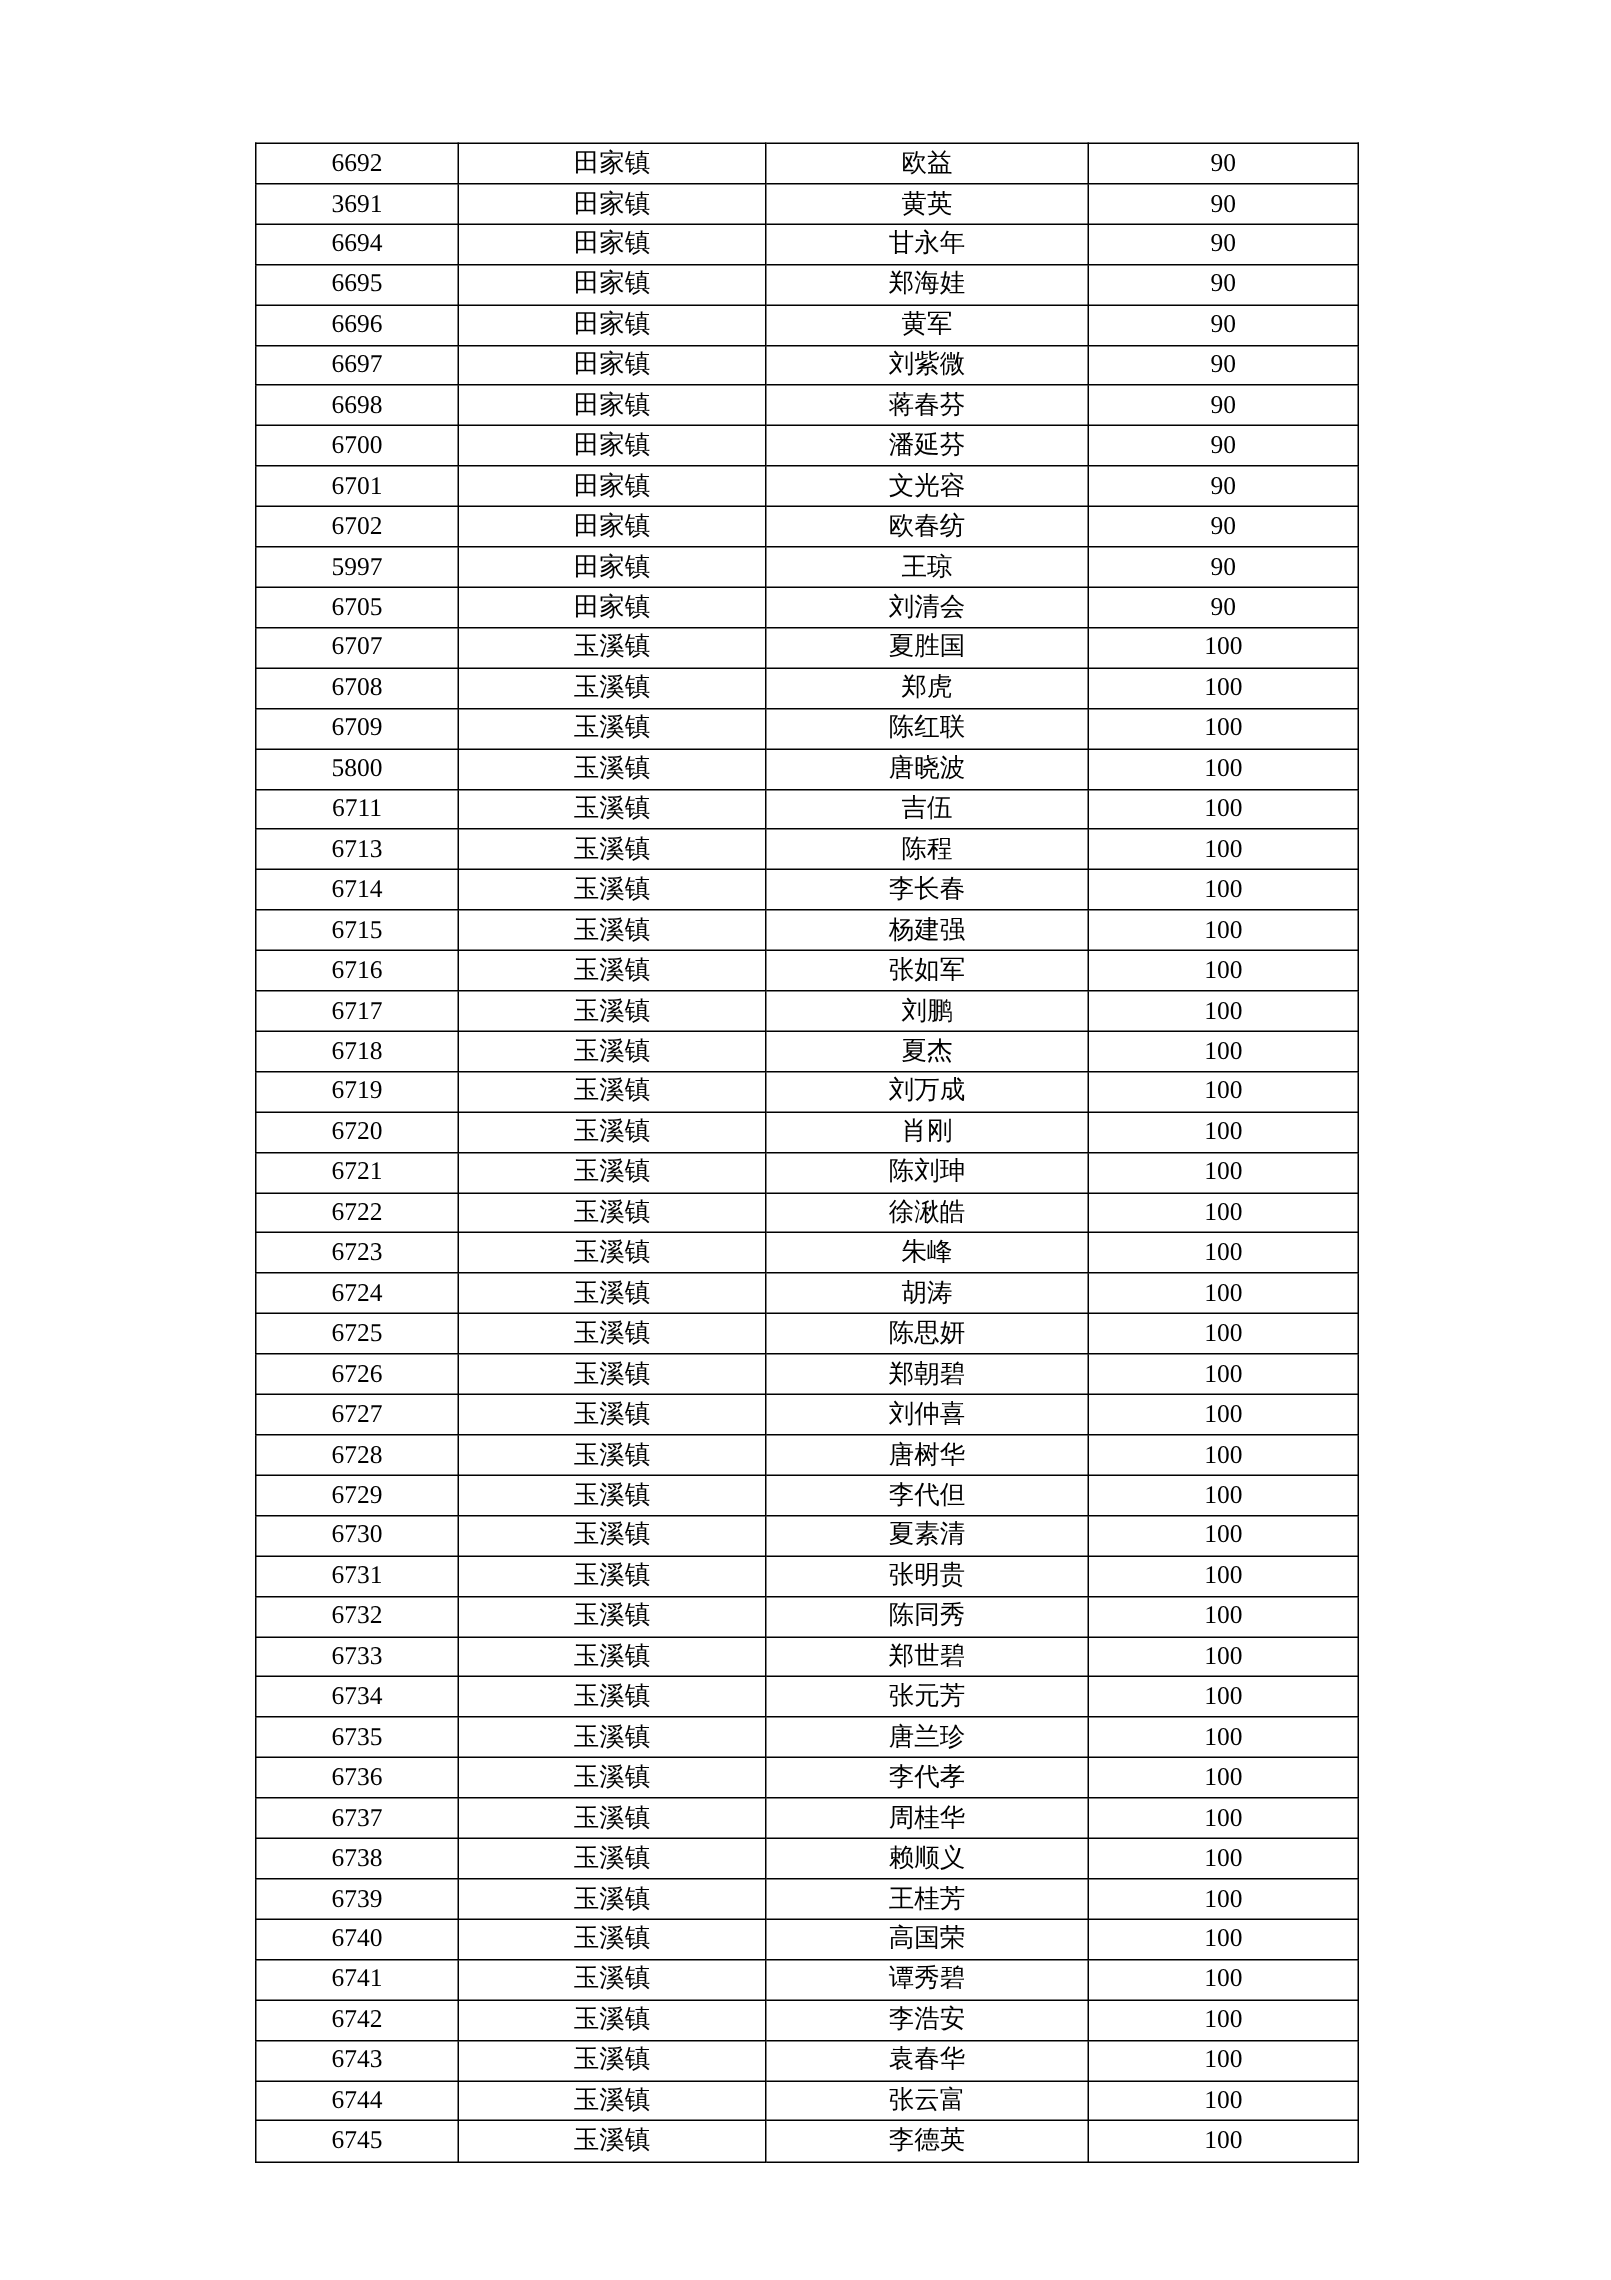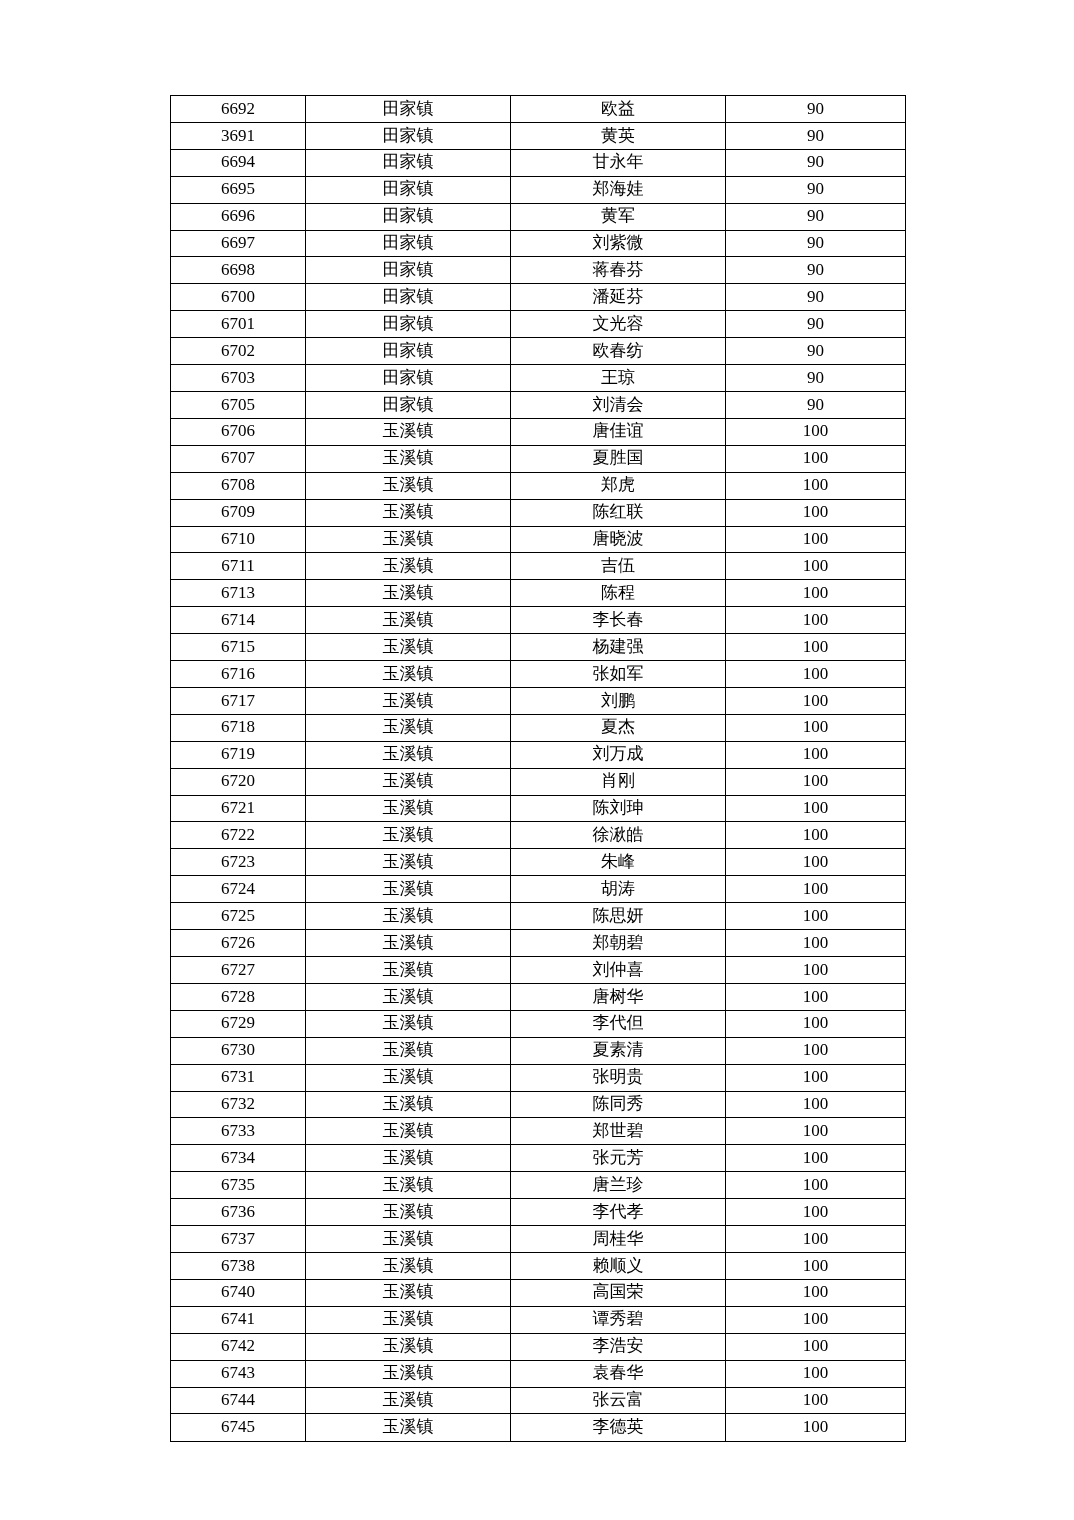--- a/index.html
+++ b/index.html
@@ -106,57 +106,51 @@
           <td>文光容</td>
           <td>90</td>
         </tr>
         <tr>
           <td>6702</td>
           <td>田家镇</td>
           <td>欧春纺</td>
           <td>90</td>
         </tr>
         <tr>
-          <td>6703</td>
+          <td>5997</td>
           <td>田家镇</td>
           <td>王琼</td>
           <td>90</td>
         </tr>
         <tr>
           <td>6705</td>
           <td>田家镇</td>
           <td>刘清会</td>
           <td>90</td>
         </tr>
         <tr>
-          <td>6706</td>
-          <td>玉溪镇</td>
-          <td>唐佳谊</td>
-          <td>100</td>
-        </tr>
-        <tr>
           <td>6707</td>
           <td>玉溪镇</td>
           <td>夏胜国</td>
           <td>100</td>
         </tr>
         <tr>
           <td>6708</td>
           <td>玉溪镇</td>
           <td>郑虎</td>
           <td>100</td>
         </tr>
         <tr>
           <td>6709</td>
           <td>玉溪镇</td>
           <td>陈红联</td>
           <td>100</td>
         </tr>
         <tr>
-          <td>6710</td>
+          <td>5800</td>
           <td>玉溪镇</td>
           <td>唐晓波</td>
           <td>100</td>
         </tr>
         <tr>
           <td>6711</td>
           <td>玉溪镇</td>
           <td>吉伍</td>
           <td>100</td>
         </tr>
@@ -307,20 +301,26 @@
         <tr>
           <td>6737</td>
           <td>玉溪镇</td>
           <td>周桂华</td>
           <td>100</td>
         </tr>
         <tr>
           <td>6738</td>
           <td>玉溪镇</td>
           <td>赖顺义</td>
+          <td>100</td>
+        </tr>
+        <tr>
+          <td>6739</td>
+          <td>玉溪镇</td>
+          <td>王桂芳</td>
           <td>100</td>
         </tr>
         <tr>
           <td>6740</td>
           <td>玉溪镇</td>
           <td>高国荣</td>
           <td>100</td>
         </tr>
         <tr>
           <td>6741</td>

